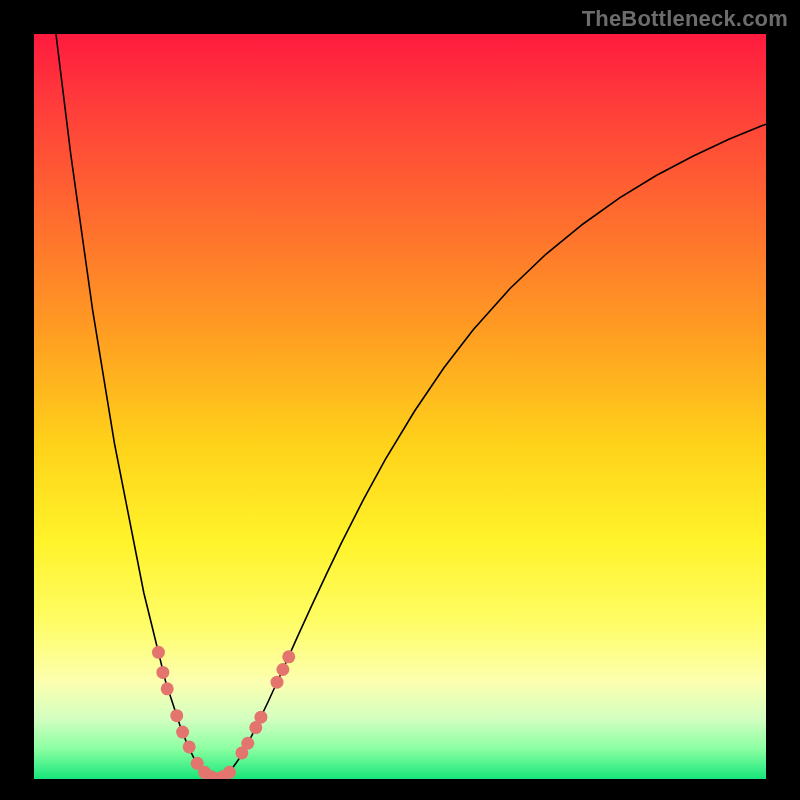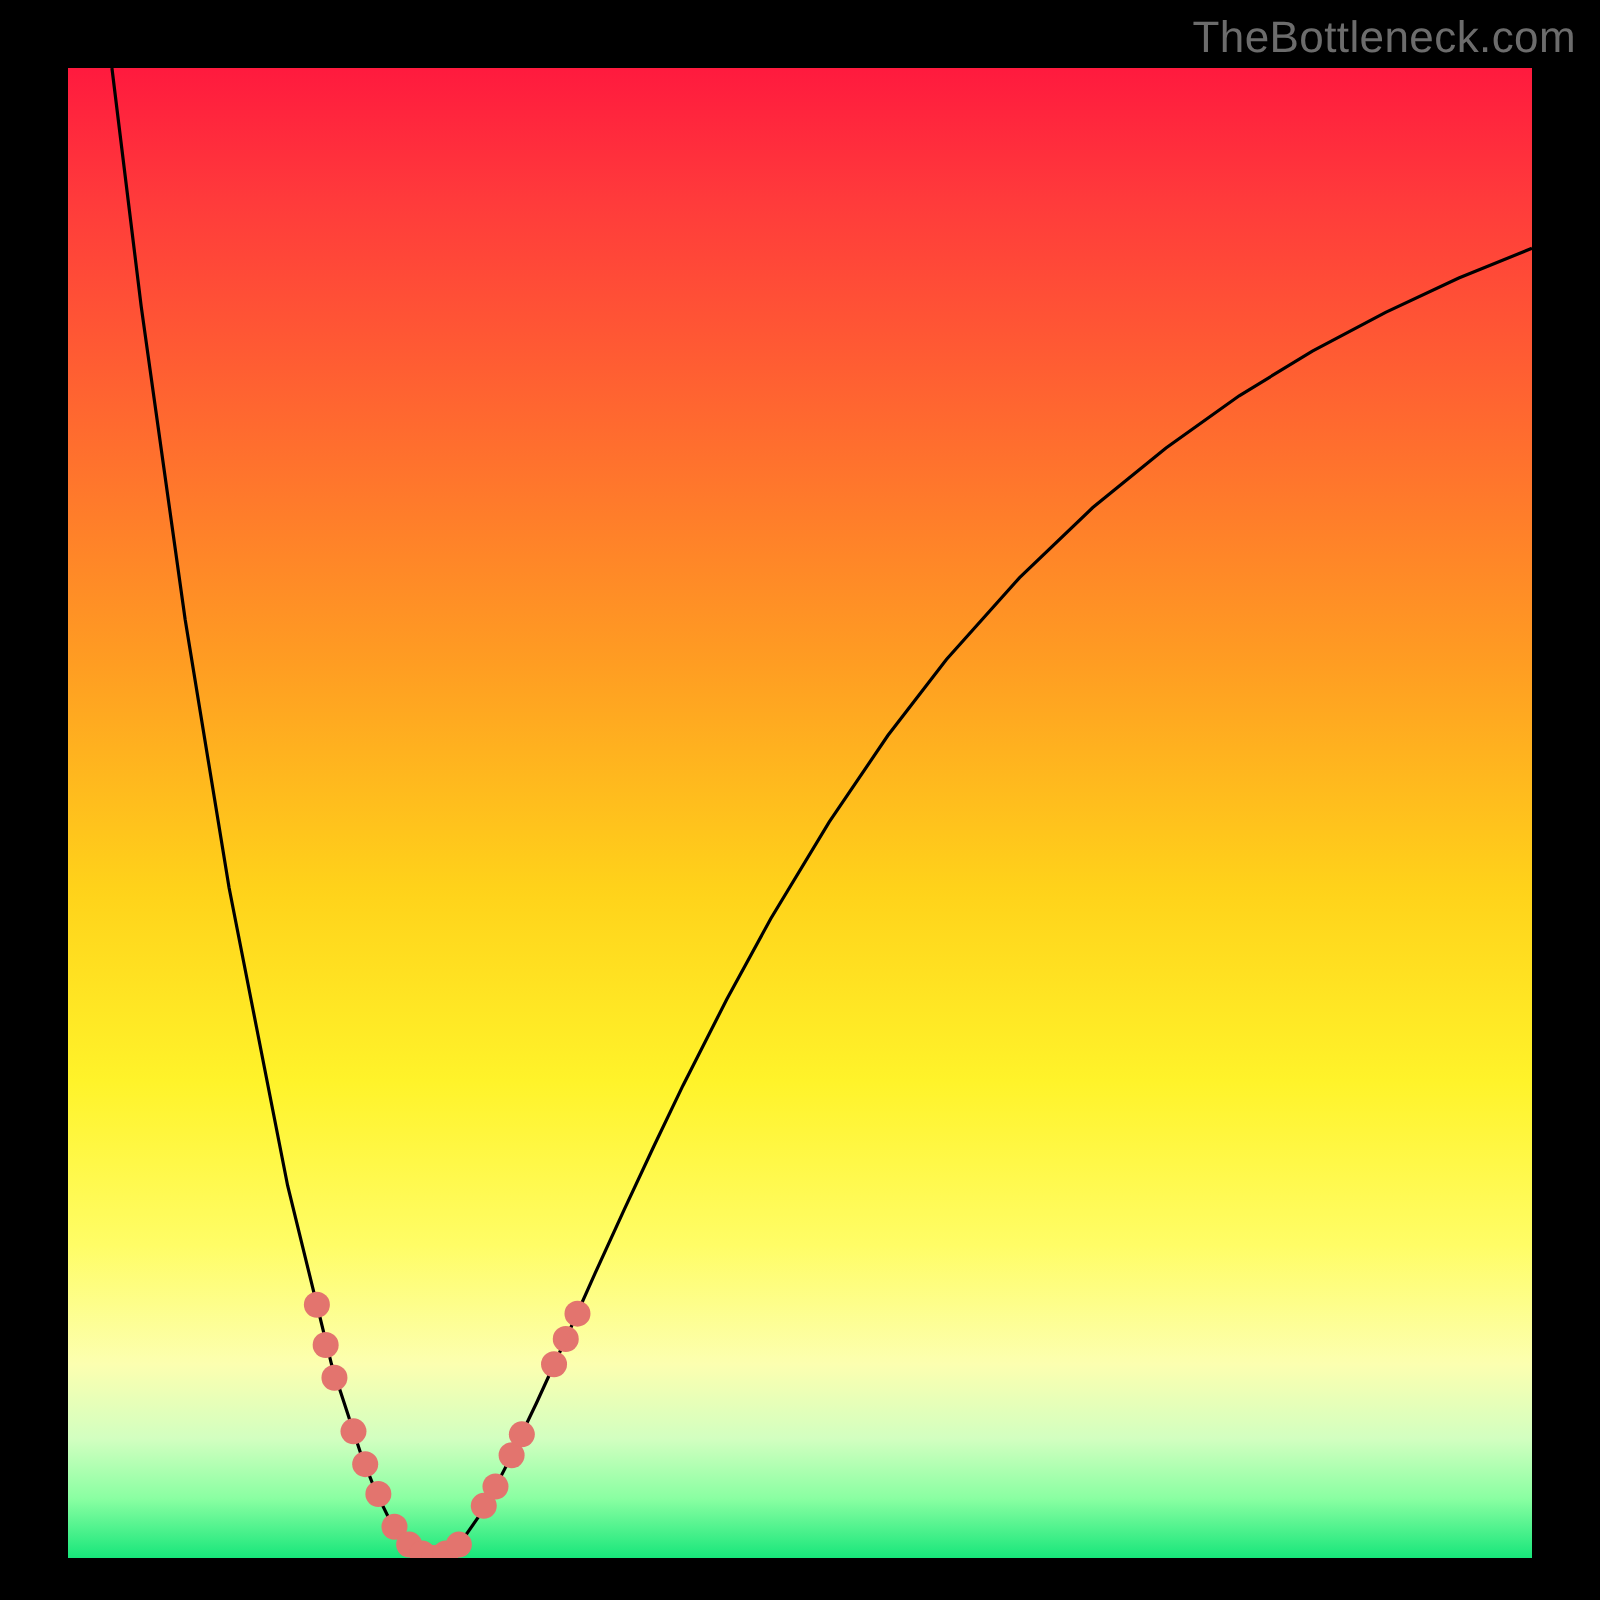--- a/index.html
+++ b/index.html
@@ -37,21 +37,21 @@
       #d2ffc0 92%,
       #8affa2 96%,
       #17e67a 100%);
   }
   .watermark {
     position: absolute;
     top: 6px;
     right: 12px;
     color: #6c6c6c;
     font-size: 22px;
-    font-weight: 400;
+    font-weight: 700;
     letter-spacing: 0.2px;
     user-select: none;
   }
   svg.curve {
     position: absolute;
     left: 0;
     top: 0;
     width: 732px;
     height: 745px;
   }

